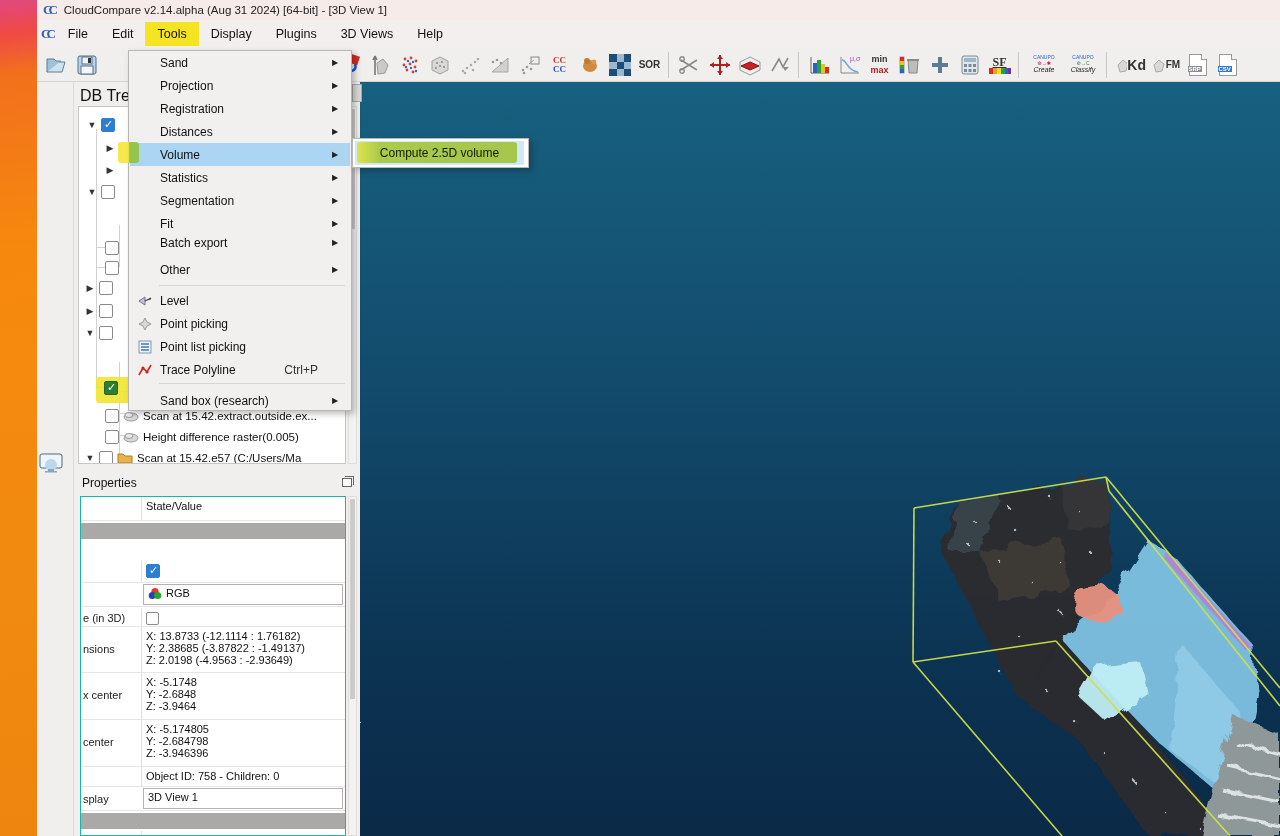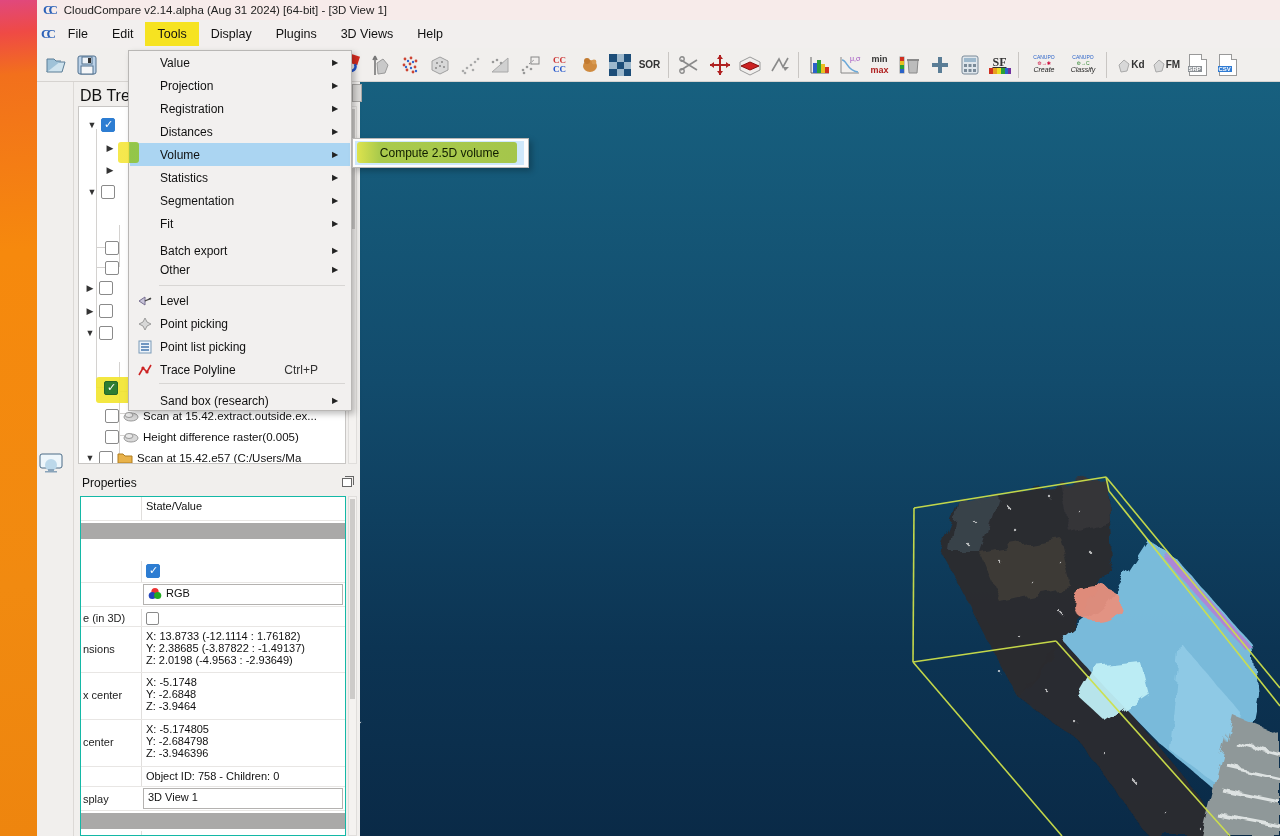--- a/index.html
+++ b/index.html
@@ -367,21 +367,21 @@
     <span class="tb-canupo"><span style="color:#2a62c8">CANUPO</span><br><span style="color:#c03">⚙→✱</span><br><span class="big">Create</span></span>
   </span>
   <span class="tb" style="width:36px">
     <span class="tb-canupo"><span style="color:#2a62c8">CANUPO</span><br><span style="color:#383">⚙→C</span><br><span class="big">Classify</span></span>
   </span>
   <span class="tb-sep"></span>
   <span class="tb" style="width:32px">
     <svg width="16" height="16" class="small-ic-svg">
         <path d="M4 8 l5 -5 l5 4 l-2 7 l-6 1 Z" fill="#d8d8d8" stroke="#aaa"></path>
       </svg>
-    <span class="tb-txt" style="font-size:10px">Kd</span>
+    <span class="tb-txt" style="font-size:14px">Kd</span>
   </span>
   <span class="tb" style="width:32px">
     <svg width="16" height="16" class="small-ic-svg">
         <path d="M4 8 l5 -5 l5 4 l-2 7 l-6 1 Z" fill="#d8d8d8" stroke="#aaa"></path>
       </svg>
     <span class="tb-txt" style="font-size:10px">FM</span>
   </span>
   <span class="tb">
     <span class="doc-ic">
         <span class="fold"></span>
@@ -727,21 +727,21 @@
       <line x1="749" y1="409" x2="920" y2="624"></line>
       <line x1="696" y1="559" x2="870" y2="754"></line>
     </g>
   </svg>
 </div>
 <span id="splitter-tab" class="abs"></span>
 
 <div id="tools-menu" class="abs">
   <div class="mi" style="top:0">
     <span class="ic"></span>
-      <span class="lab">Value</span>
+      <span class="lab">Sand</span>
       <span class="arr">▶</span>
   </div>
   <div class="mi" style="top:23px">
     <span class="ic"></span>
       <span class="lab">Projection</span>
       <span class="arr">▶</span>
   </div>
   <div class="mi" style="top:46px">
     <span class="ic"></span>
       <span class="lab">Registration</span>
@@ -765,21 +765,21 @@
   <div class="mi" style="top:138px">
     <span class="ic"></span>
       <span class="lab">Segmentation</span>
       <span class="arr">▶</span>
   </div>
   <div class="mi" style="top:161px">
     <span class="ic"></span>
       <span class="lab">Fit</span>
       <span class="arr">▶</span>
   </div>
-  <div class="mi" style="top:188px">
+  <div class="mi" style="top:180px">
     <span class="ic"></span>
       <span class="lab">Batch export</span>
       <span class="arr">▶</span>
   </div>
   <div class="mi" style="top:207px">
     <span class="ic"></span>
       <span class="lab">Other</span>
       <span class="arr">▶</span>
   </div>
   <div class="msep" style="top:234px"></div>

